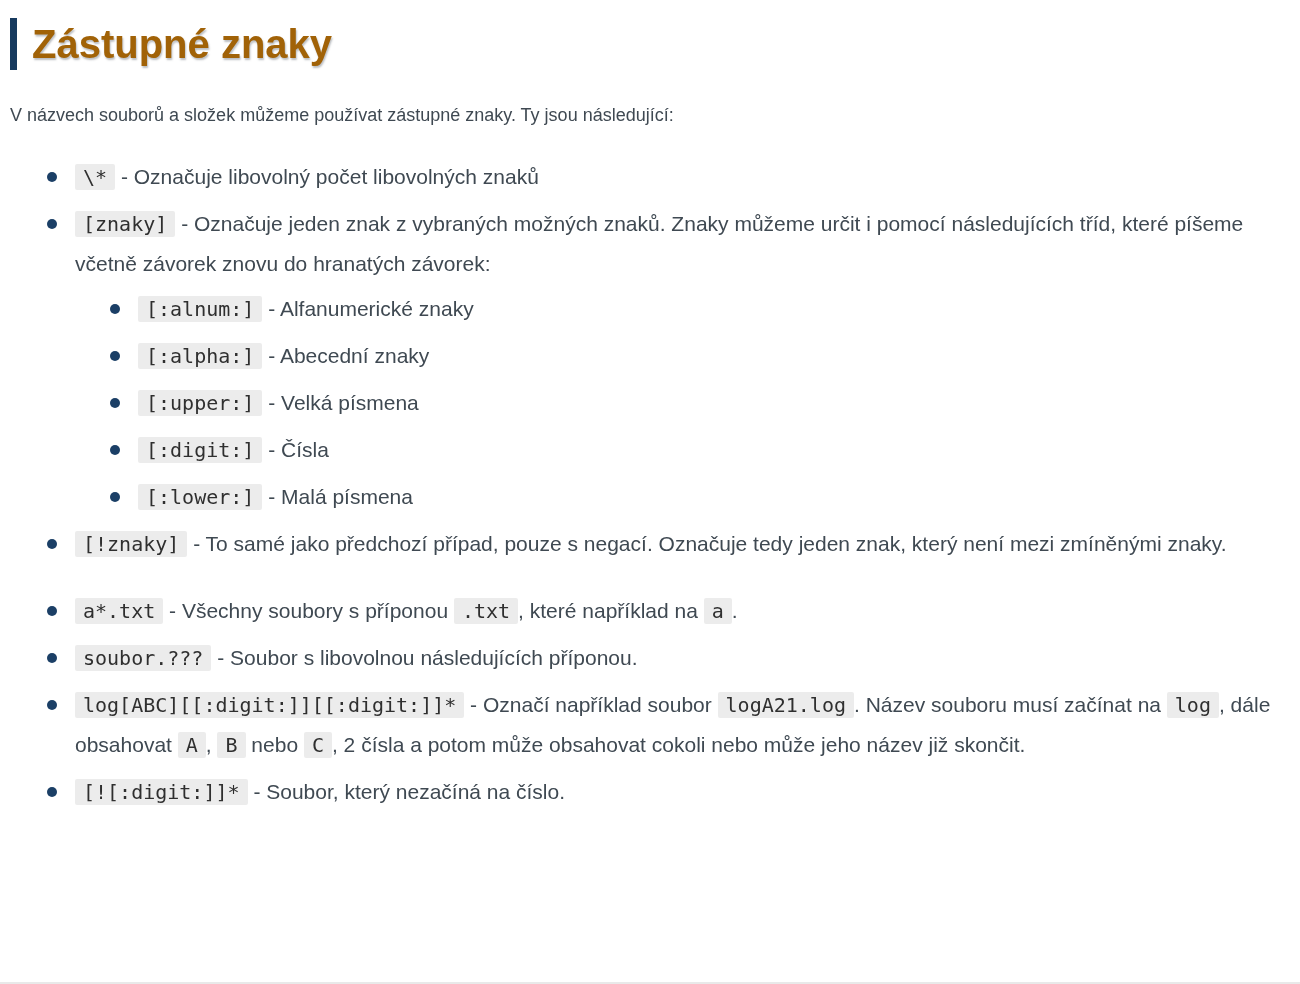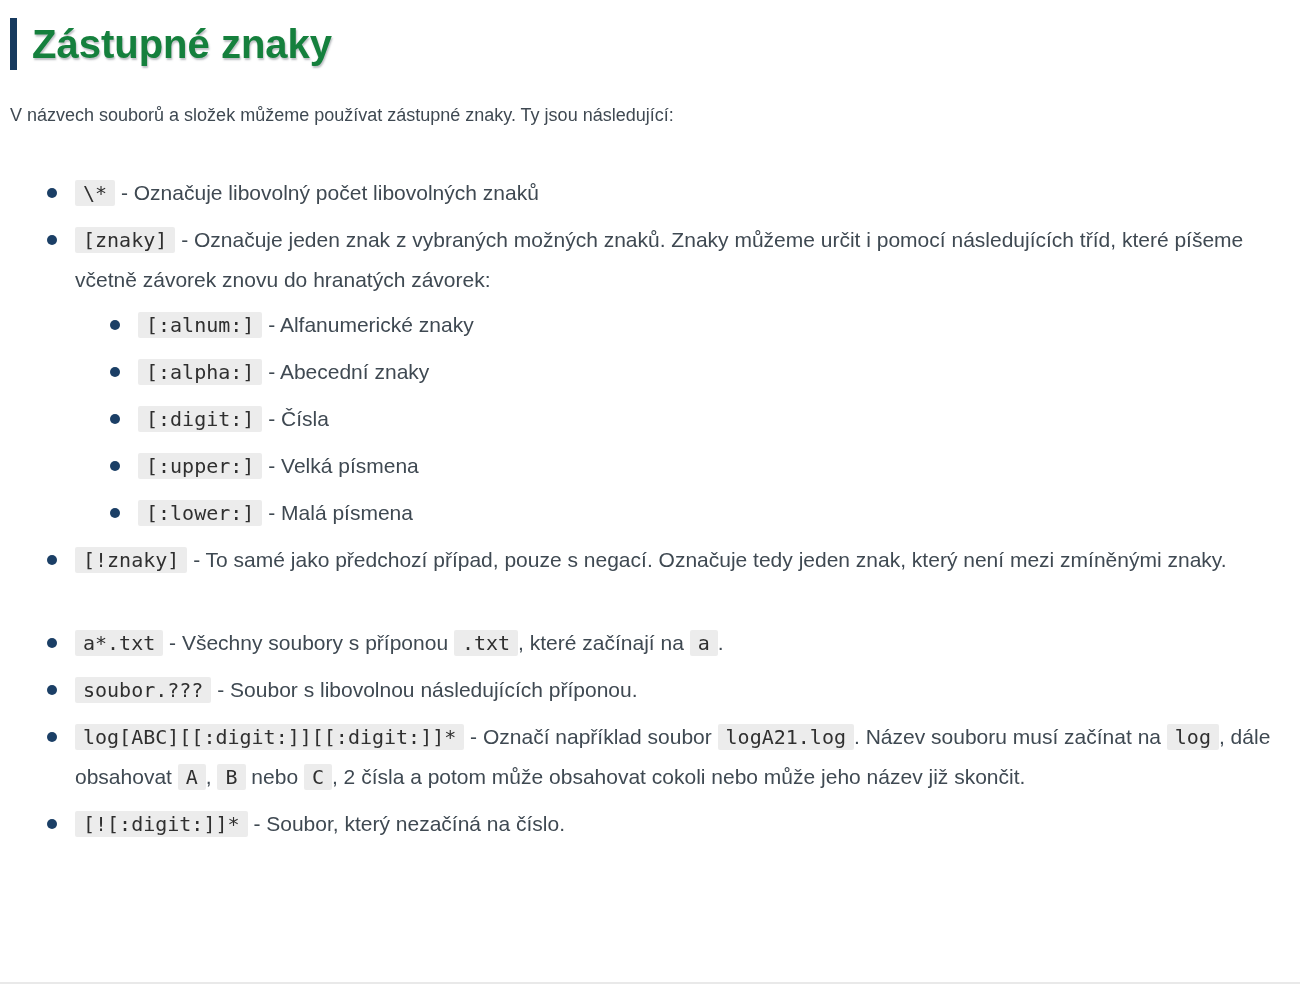--- a/index.html
+++ b/index.html
@@ -22,32 +22,32 @@
   .page-header {
     border-left: 7px solid #173a5e;
     padding-left: 15px;
     margin: 2px 0 0 0;
   }
   .page-header h1 {
     margin: 0;
     font-size: 40px;
     line-height: 52px;
     font-weight: 700;
-    color: #15803d;
+    color: #a16207;
     text-shadow: 1px 2px 2px rgba(60, 70, 80, 0.35);
   }
   p.body-text {
     font-size: 18px;
     line-height: 30px;
     margin: 30px 0 0 0;
   }
   
   ul.doc-list {
     list-style: none;
-    margin: 43px 0 0 0;
+    margin: 27px 0 0 0;
     padding: 0 0 0 37px;
   }
   ul.doc-list ul.doc-list {
     margin: 6px 0 0 0;
     padding-left: 35px;
   }
   ul.doc-list li {
     position: relative;
     padding-left: 28px;
     font-size: 21px;
@@ -91,30 +91,30 @@
     <h1>Zástupné znaky</h1>
   </div>
 
   <p class="body-text">V názvech souborů a složek můžeme používat zástupné znaky. Ty jsou následující:</p>
 
   <ul class="doc-list">
       <li><code class="inline-code">\*</code><span> - Označuje libovolný počet libovolných znaků</span></li>
       <li><code class="inline-code">[znaky]</code><span> - Označuje jeden znak z vybraných možných znaků. Znaky můžeme určit i pomocí následujících tříd, které píšeme včetně závorek znovu do hranatých závorek:</span><ul class="doc-list">
           <li><code class="inline-code">[:alnum:]</code><span> - Alfanumerické znaky</span></li>
           <li><code class="inline-code">[:alpha:]</code><span> - Abecední znaky</span></li>
+          <li><code class="inline-code">[:upper:]</code><span> - Velká písmena</span></li>
           <li><code class="inline-code">[:digit:]</code><span> - Čísla</span></li>
-          <li><code class="inline-code">[:upper:]</code><span> - Velká písmena</span></li>
           <li><code class="inline-code">[:lower:]</code><span> - Malá písmena</span></li>
         </ul></li>
       <li><code class="inline-code">[!znaky]</code><span> - To samé jako předchozí případ, pouze s negací. Označuje tedy jeden znak, který není mezi zmíněnými znaky.</span></li>
     </ul>
 
 
   <ul class="doc-list">
-      <li><code class="inline-code">a*.txt</code><span> - Všechny soubory s příponou </span><code class="inline-code">.txt</code><span>, které začínají na </span><code class="inline-code">a</code><span>.</span></li>
+      <li><code class="inline-code">a*.txt</code><span> - Všechny soubory s příponou </span><code class="inline-code">.txt</code><span>, které například na </span><code class="inline-code">a</code><span>.</span></li>
       <li><code class="inline-code">soubor.???</code><span> - Soubor s libovolnou následujících příponou.</span></li>
       <li><code class="inline-code">log[ABC][[:digit:]][[:digit:]]*</code><span> - Označí například soubor </span><code class="inline-code">logA21.log</code><span>. Název souboru musí začínat na </span><code class="inline-code">log</code><span>, dále obsahovat </span><code class="inline-code">A</code><span>, </span><code class="inline-code">B</code><span> nebo </span><code class="inline-code">C</code><span>, 2 čísla a potom může obsahovat cokoli nebo může jeho název již skončit.</span></li>
       <li><code class="inline-code">[![:digit:]]*</code><span> - Soubor, který nezačíná na číslo.</span></li>
     </ul>
 
 </main>
 
 <div class="bottom-divider"></div>
 
 </body></html>

